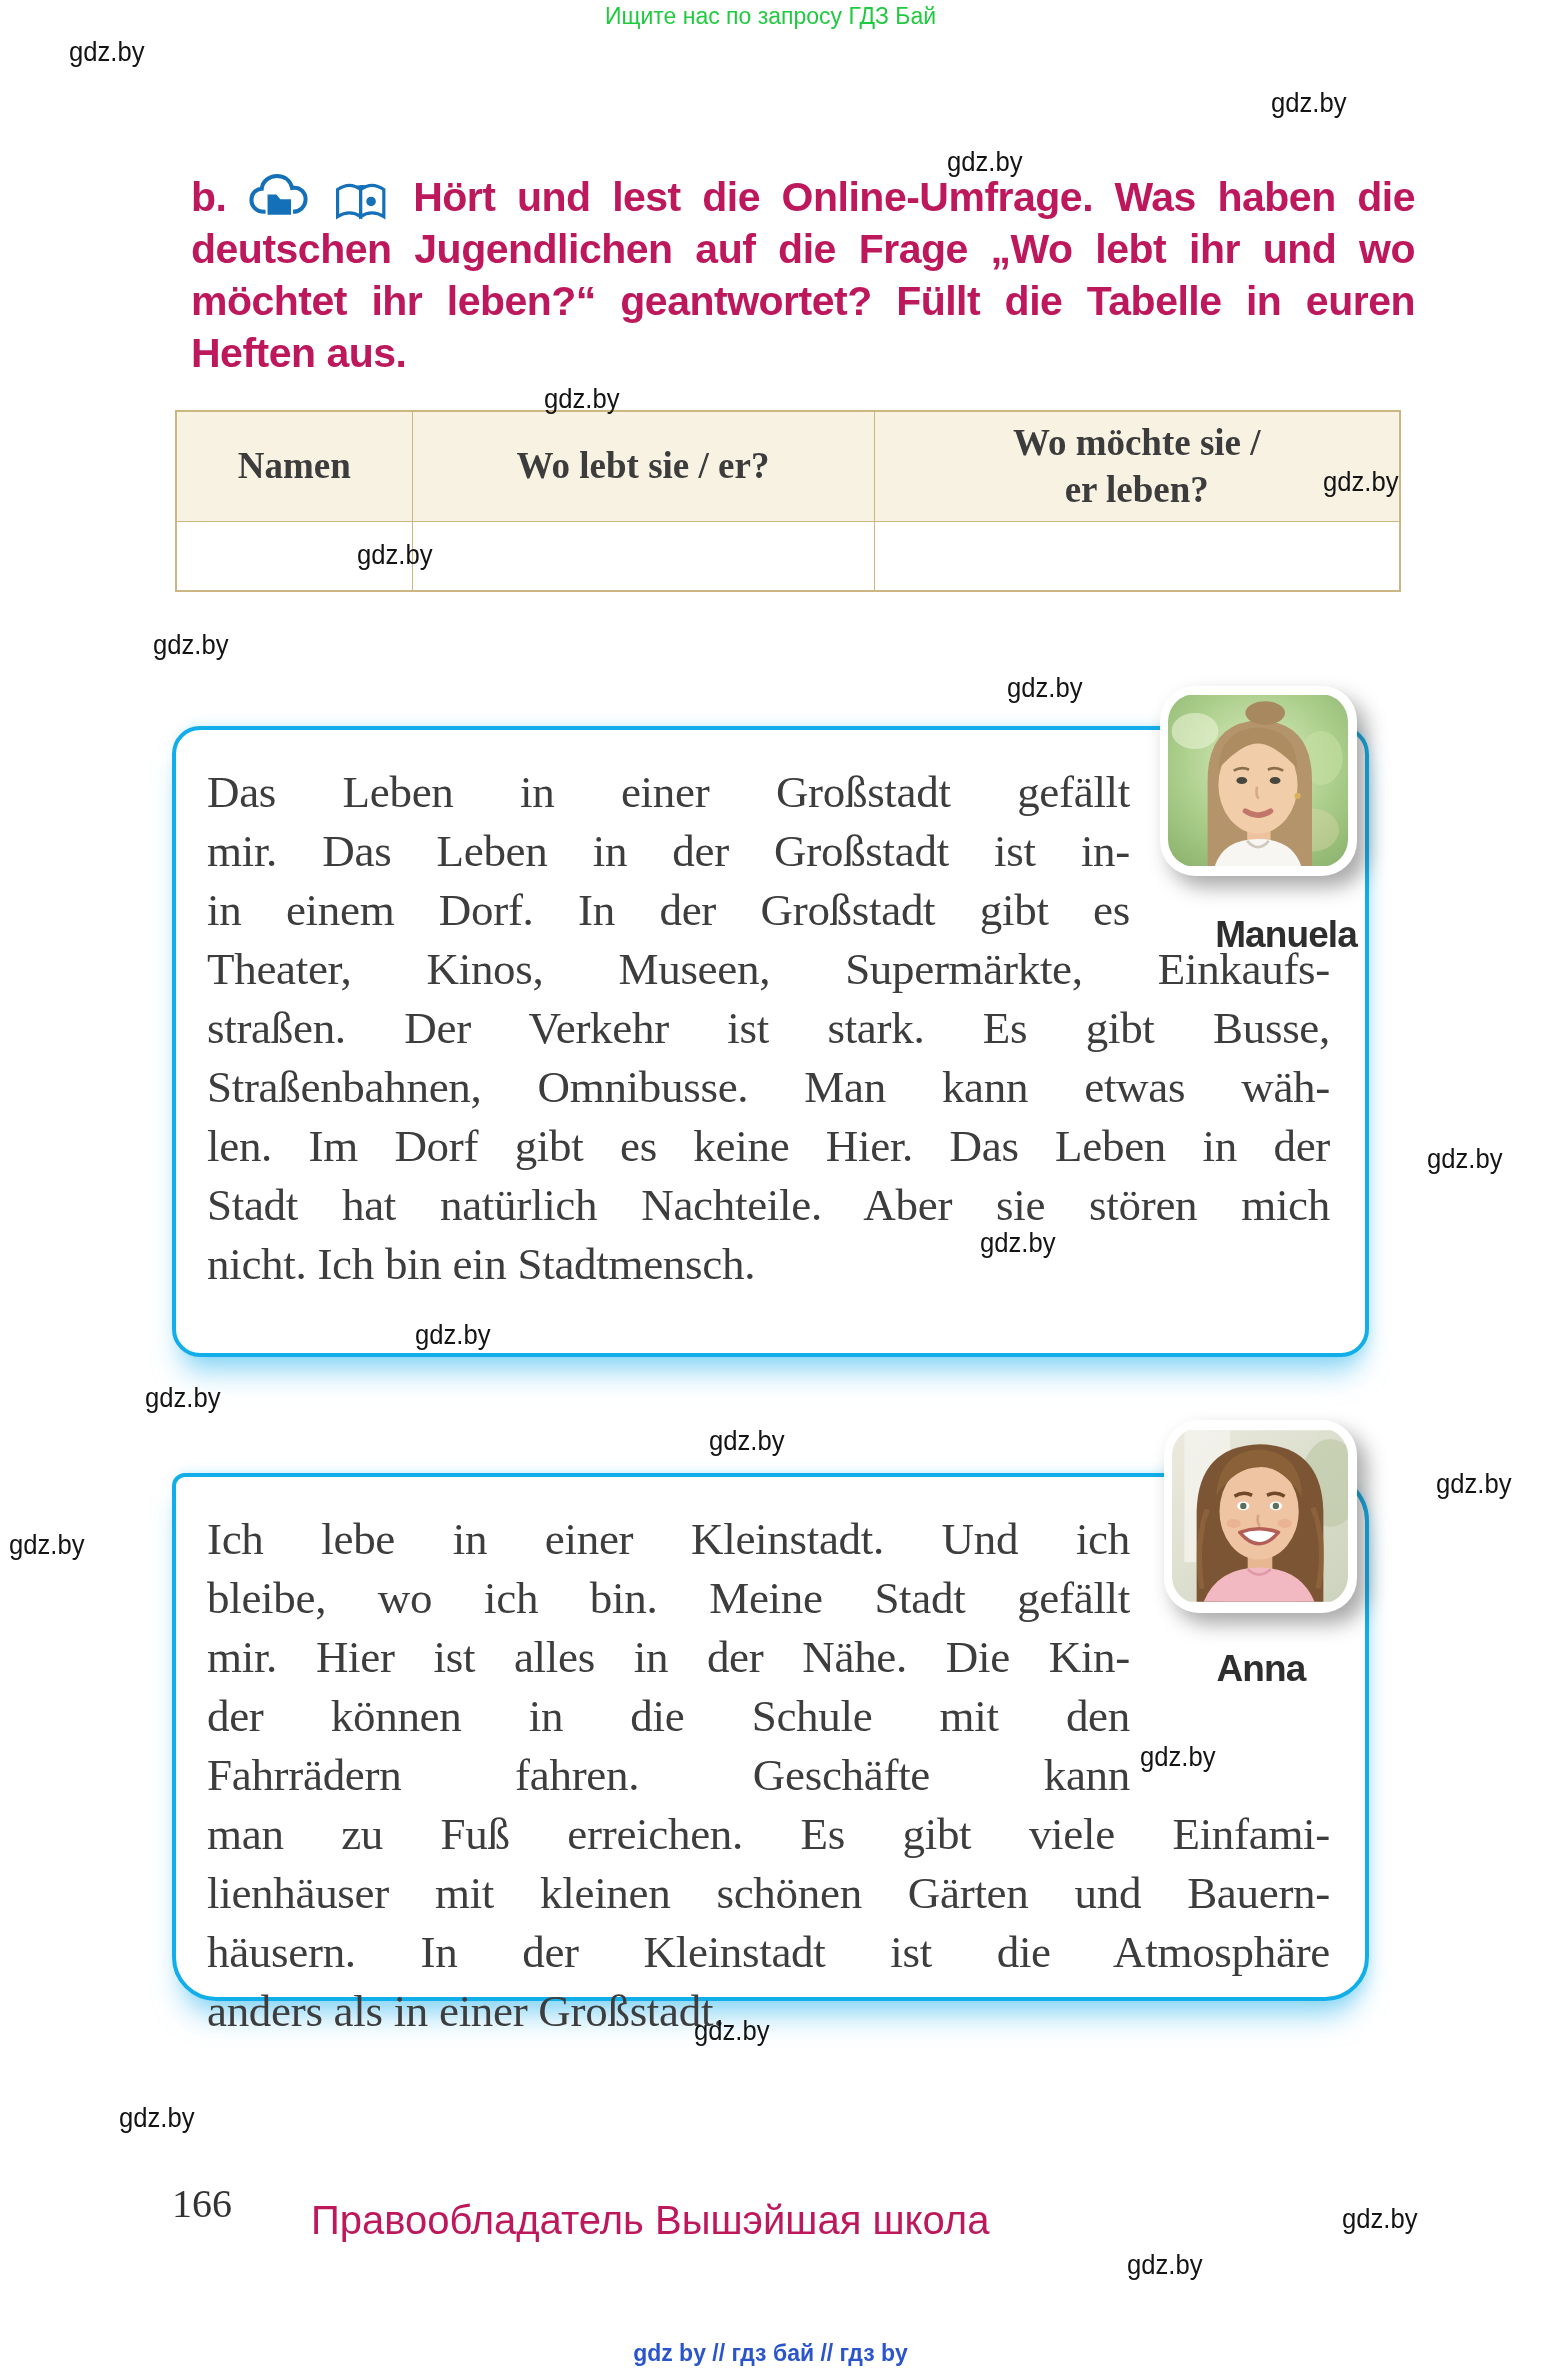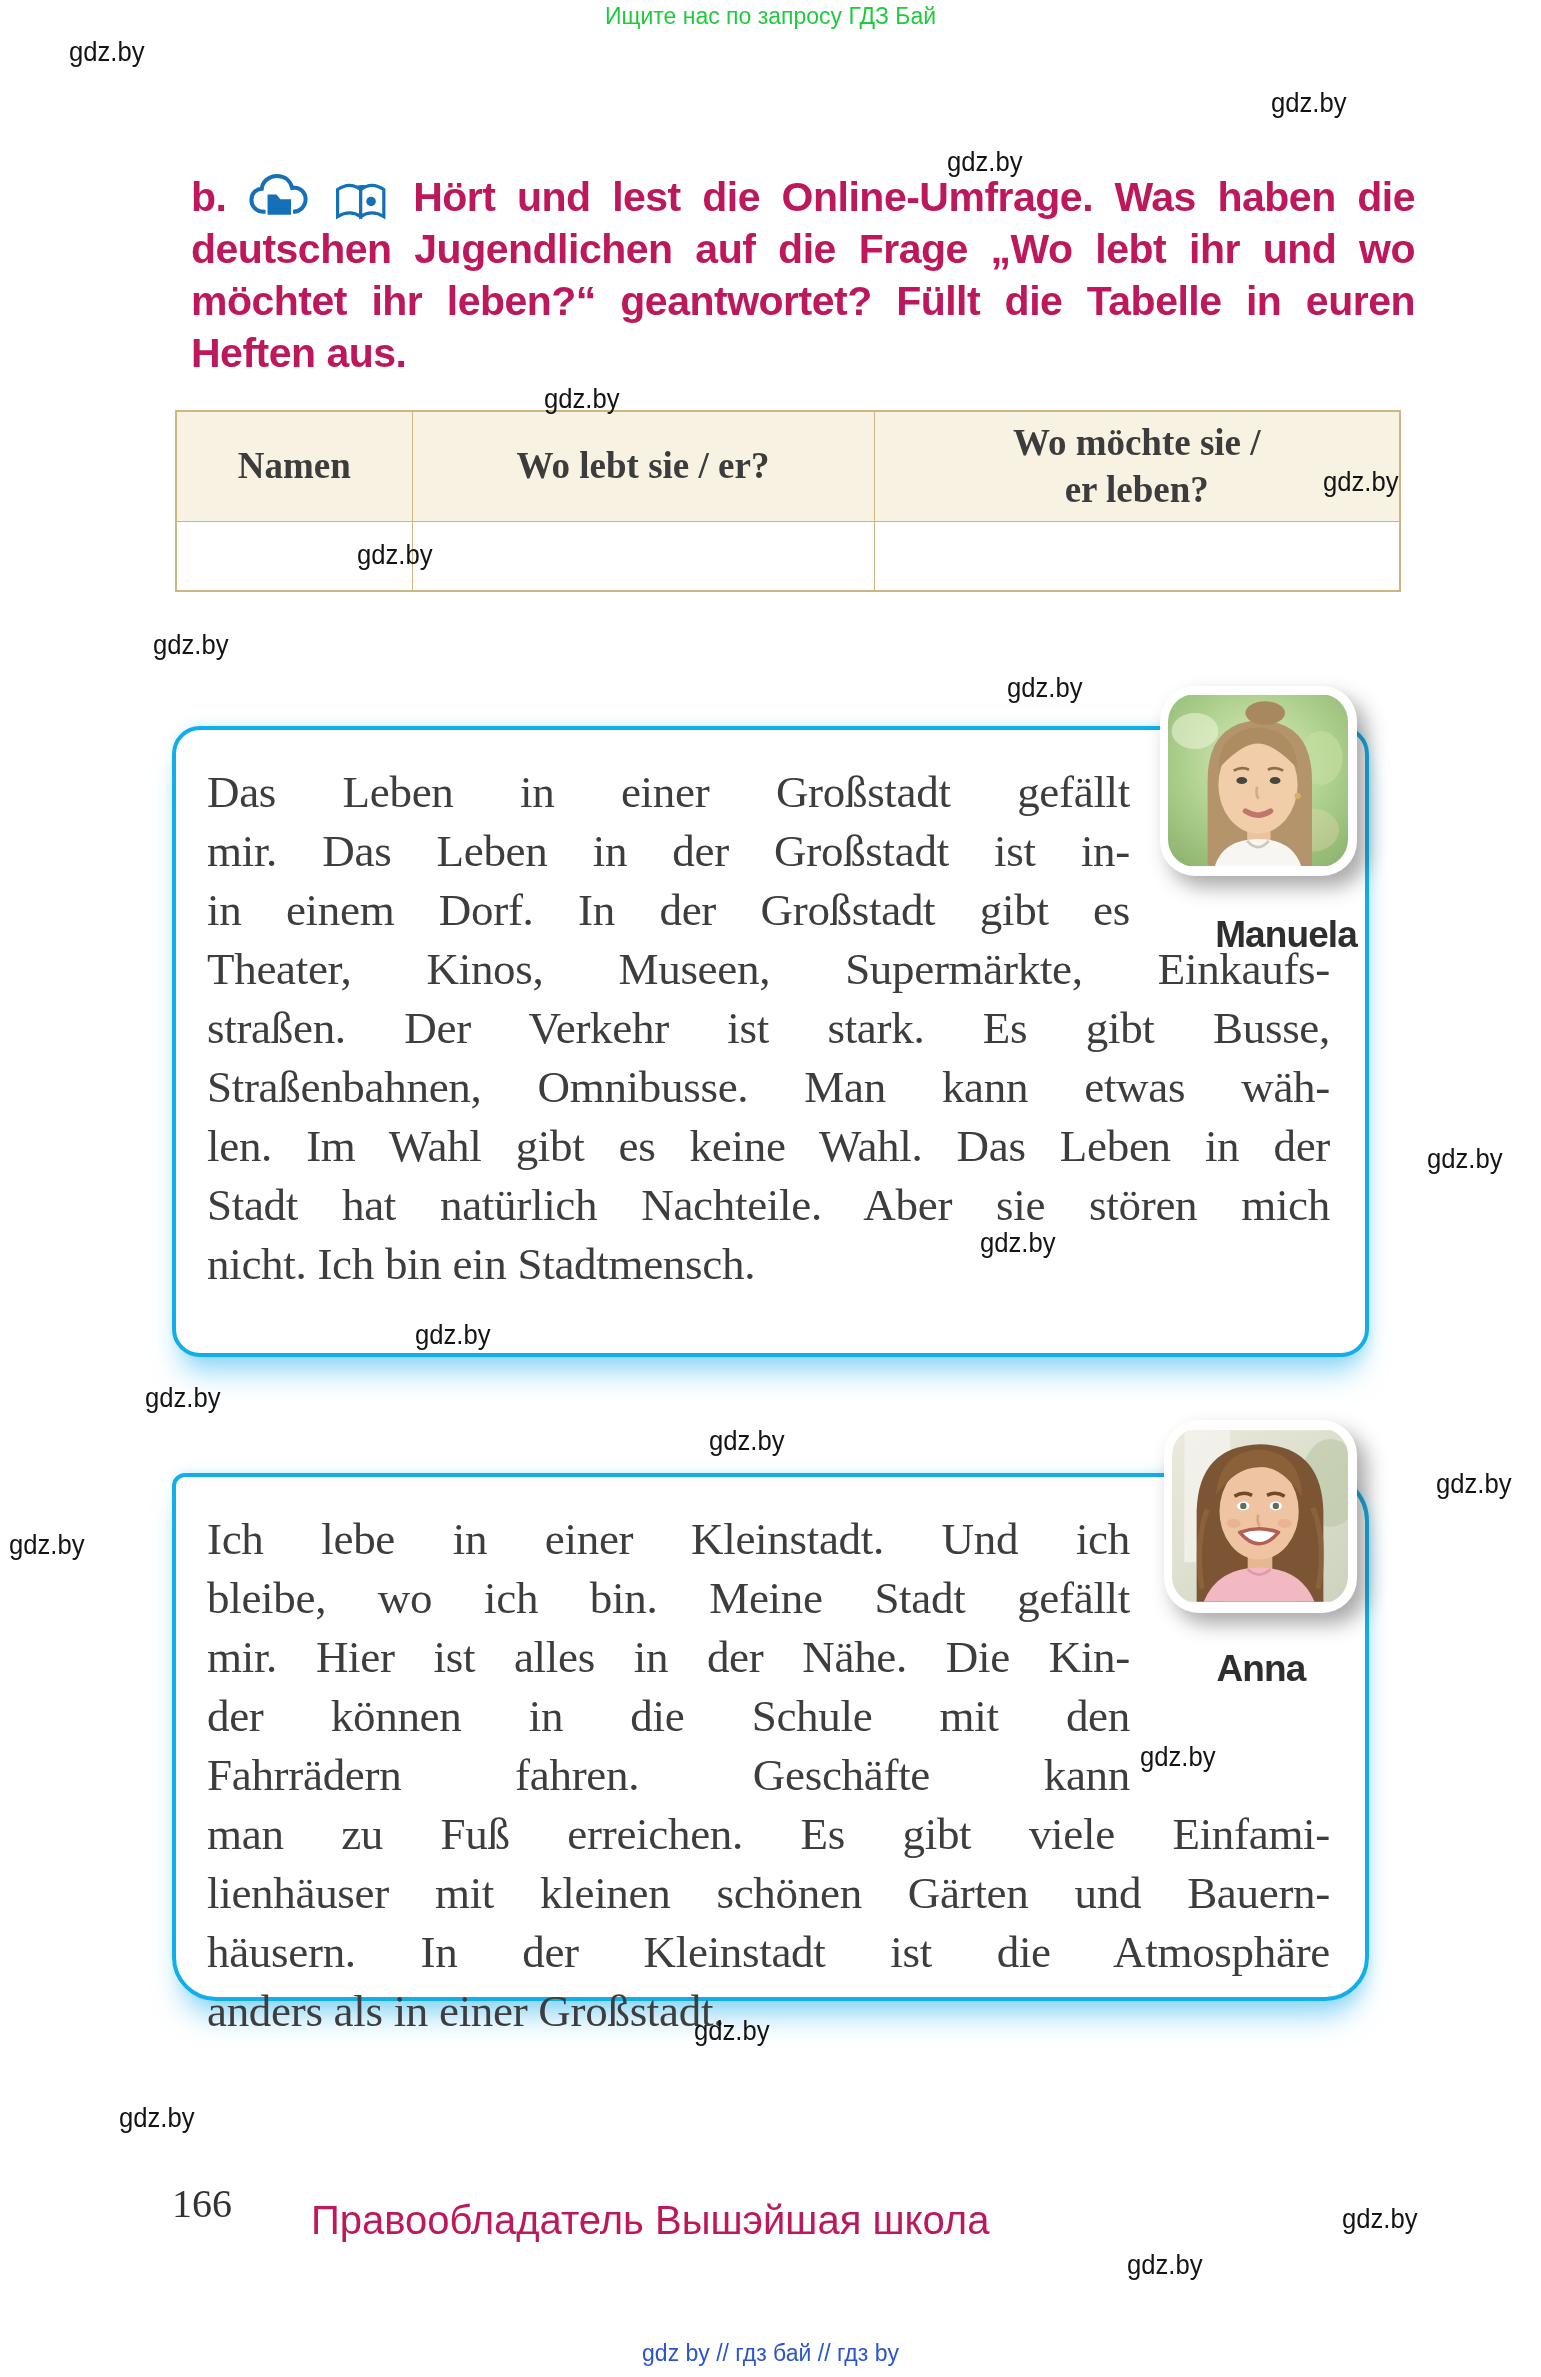--- a/index.html
+++ b/index.html
@@ -53,21 +53,21 @@
                font-size:37px;color:#2e2e2e;z-index:10;letter-spacing:-0.9px;}
   #name-manuela{left:1185px;top:914px;}
   #name-anna{left:1160px;top:1648px;}
 
   
   .page-number{position:absolute;left:172px;top:2180px;font-family:"Liberation Serif",serif;
                font-size:40px;color:#333;}
   .copyright{position:absolute;left:311px;width:919px;top:2198px;text-align:left;
              font-size:40px;color:#be185d;}
   .footer-links{position:absolute;left:0;width:1541px;top:2340px;text-align:center;
-                font-size:23px;color:#2b55cb;}
+                font-size:23px;color:#2b55cb;font-weight:bold;}
 </style>
 </head>
 <body>
 
 <div id="page">
 
   <div class="banner">Ищите нас по запросу ГДЗ Бай</div>
 
   <div class="wm" style="left:69px;top:37px">gdz.by</div>
   <div class="wm" style="left:1271px;top:88px">gdz.by</div>
@@ -137,21 +137,21 @@
     </tbody>
   </table>
 
   <div class="bubble" id="bubble-manuela">
     <div class="bline narrow">Das Leben in einer Großstadt gefällt</div>
     <div class="bline narrow">mir. Das Leben in der Großstadt ist in-</div>
     <div class="bline narrow">in einem Dorf. In der Großstadt gibt es</div>
     <div class="bline">Theater, Kinos, Museen, Supermärkte, Einkaufs-</div>
     <div class="bline">straßen. Der Verkehr ist stark. Es gibt Busse,</div>
     <div class="bline">Straßenbahnen, Omnibusse. Man kann etwas wäh-</div>
-    <div class="bline">len. Im Wahl gibt es keine Wahl. Das Leben in der</div>
+    <div class="bline">len. Im Dorf gibt es keine Hier. Das Leben in der</div>
     <div class="bline">Stadt hat natürlich Nachteile. Aber sie stören mich</div>
     <div class="bline end">nicht. Ich bin ein Stadtmensch.</div>
   </div>
 
   <div class="photo-card" id="photo-manuela">
     <svg viewBox="0 0 200 190" width="180" height="173">
       <defs>
         <radialGradient id="mg" cx="50%" cy="40%" r="75%">
           <stop offset="0%" stop-color="#dcedc2"></stop>
             <stop offset="55%" stop-color="#aed08e"></stop>

